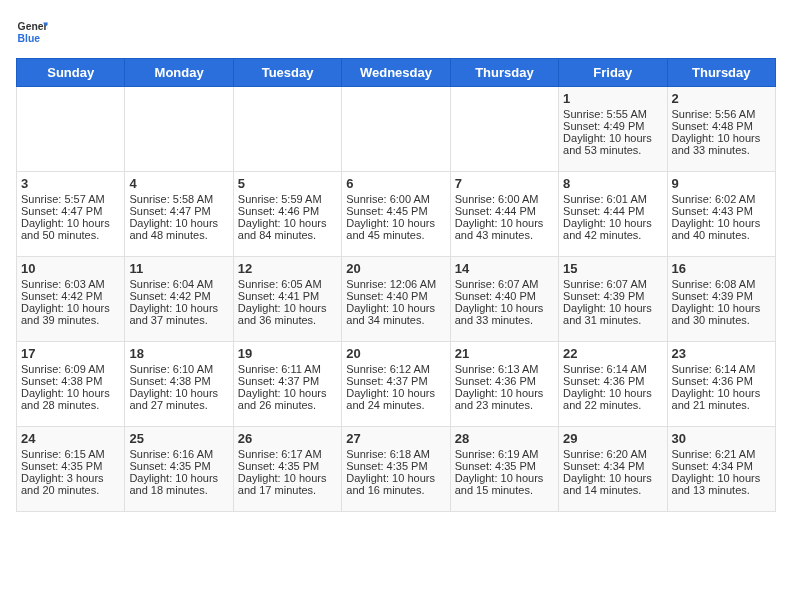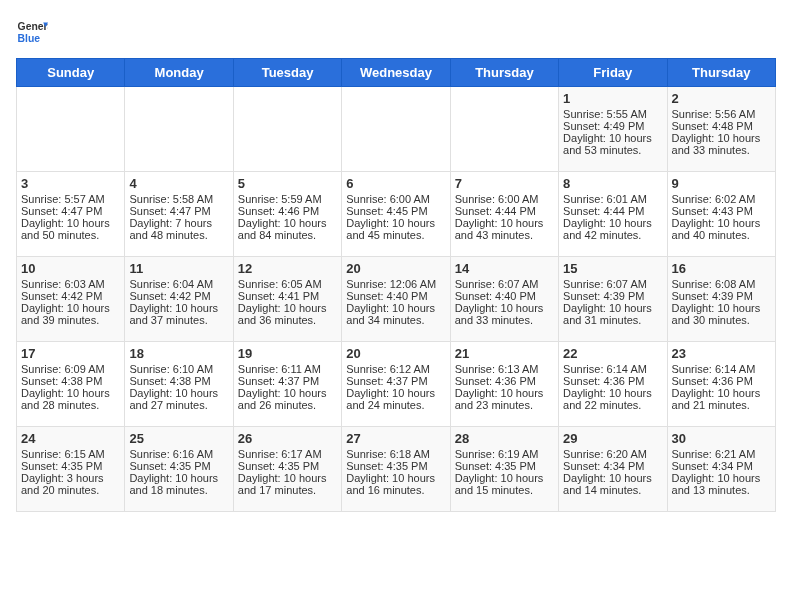--- a/index.html
+++ b/index.html
@@ -133,21 +133,21 @@
         <td>
           <span class="day-num">3</span>
           <div>Sunrise: 5:57 AM</div>
           <div>Sunset: 4:47 PM</div>
           <div>Daylight: 10 hours and 50 minutes.</div>
         </td>
         <td>
           <span class="day-num">4</span>
           <div>Sunrise: 5:58 AM</div>
           <div>Sunset: 4:47 PM</div>
-          <div>Daylight: 7 hours and 48 minutes.</div>
+          <div>Daylight: 10 hours and 48 minutes.</div>
         </td>
         <td>
           <span class="day-num">5</span>
           <div>Sunrise: 5:59 AM</div>
           <div>Sunset: 4:46 PM</div>
           <div>Daylight: 10 hours and 84 minutes.</div>
         </td>
         <td>
           <span class="day-num">6</span>
           <div>Sunrise: 6:00 AM</div>

